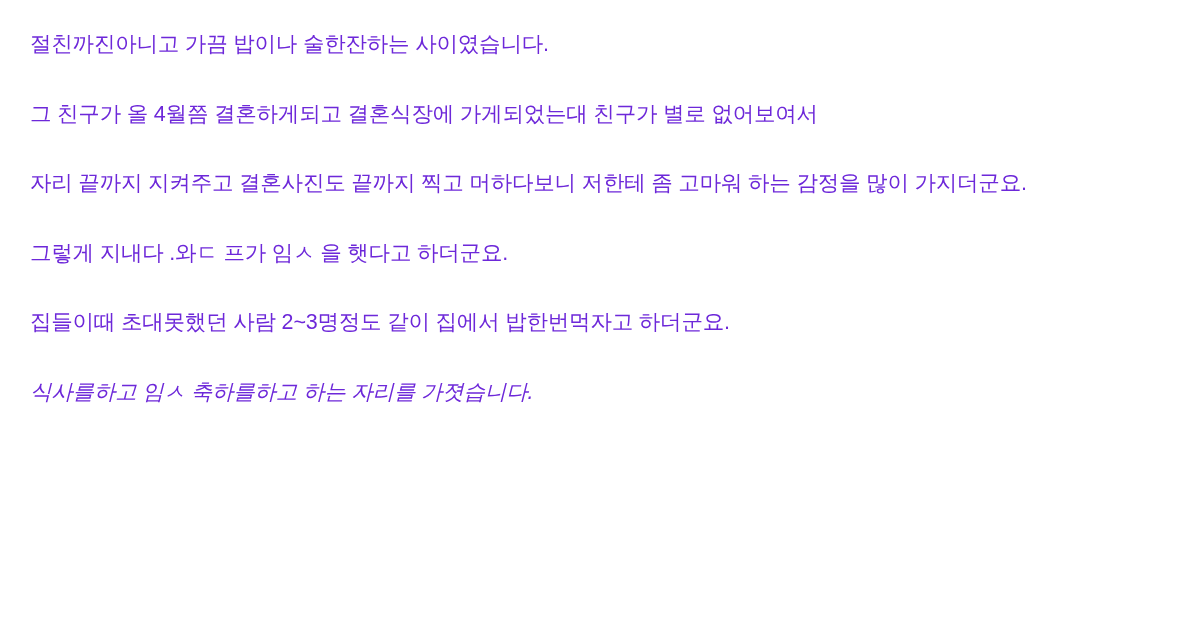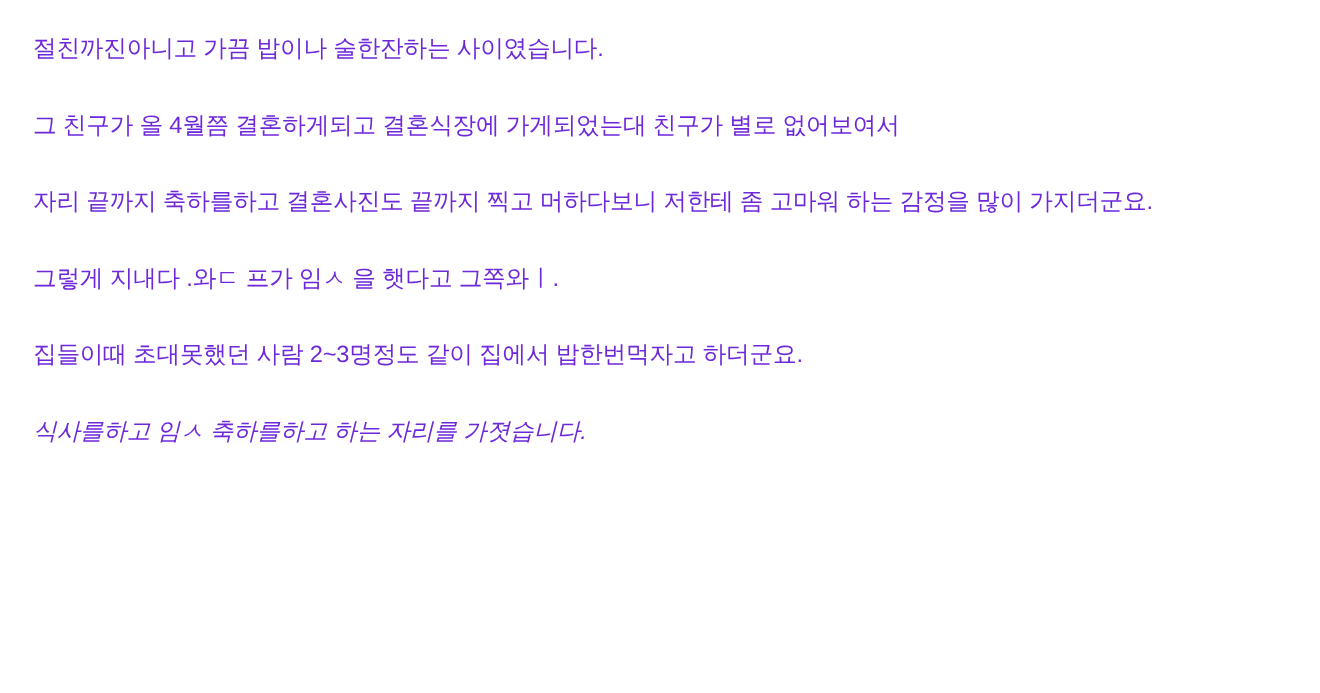--- a/index.html
+++ b/index.html
@@ -38,17 +38,17 @@
   .para.clipped {
     overflow: hidden;
   }
 </style>
 </head>
 <body>
 
 <div class="page">
   <p class="para">절친까진아니고 가끔 밥이나 술한잔하는 사이였습니다.</p>
   <p class="para">그 친구가 올 4월쯤 결혼하게되고 결혼식장에 가게되었는대 친구가 별로 없어보여서</p>
-  <p class="para">자리 끝까지 축하를하고 결혼사진도 끝까지 찍고 머하다보니 저한테 좀 고마워 하는 감정을 많이 가지더군요.</p>
-  <p class="para">그렇게 지내다 .와ㄷ 프가 임ㅅ 을 햇다고 그쪽와ㅣ.</p>
+  <p class="para">자리 끝까지 지켜주고 결혼사진도 끝까지 찍고 머하다보니 저한테 좀 고마워 하는 감정을 많이 가지더군요.</p>
+  <p class="para">그렇게 지내다 .와ㄷ 프가 임ㅅ 을 햇다고 하더군요.</p>
   <p class="para">집들이때 초대못했던 사람 2~3명정도 같이 집에서 밥한번먹자고 하더군요.</p>
   <p class="para clipped">식사를하고 임ㅅ 축하를하고 하는 자리를 가졋습니다.</p>
 </div>
 
 </body></html>

